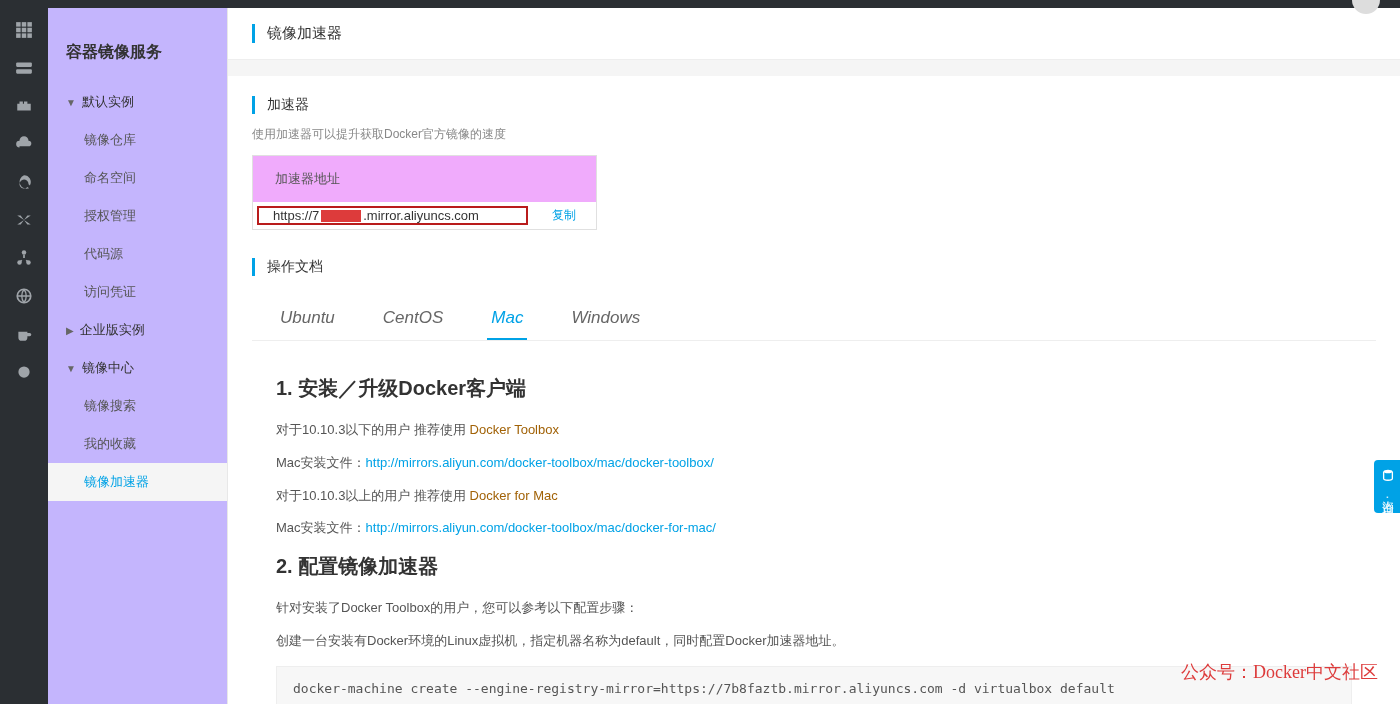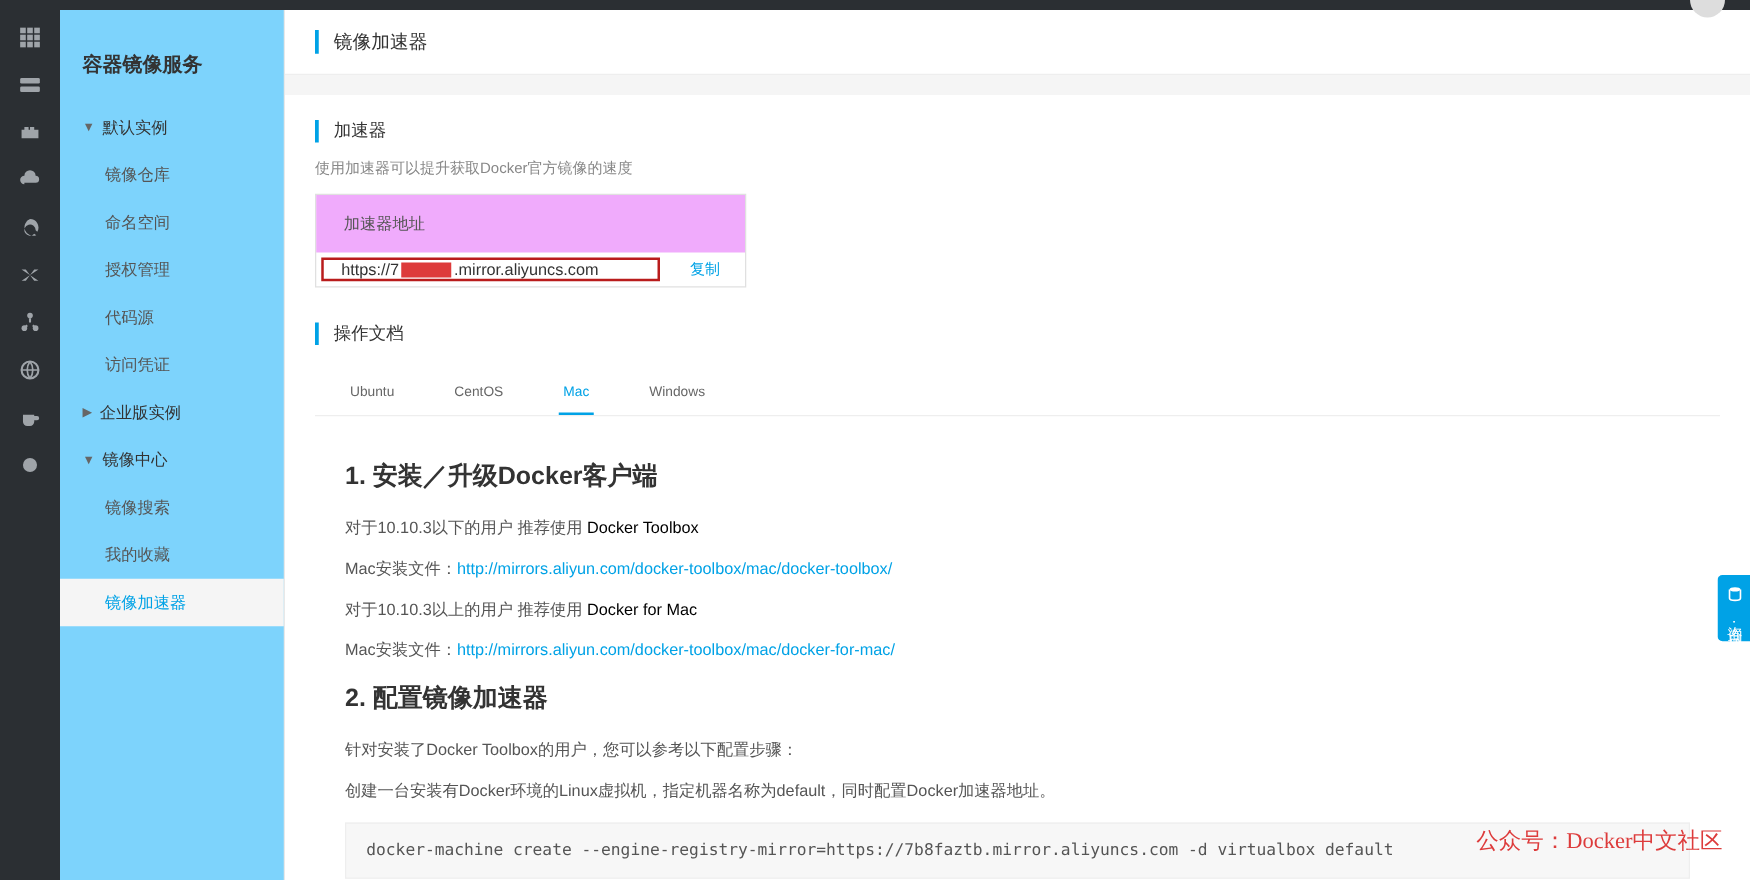--- a/index.html
+++ b/index.html
@@ -3,47 +3,47 @@
   <meta charset="utf-8">
   <style>
     * { margin: 0; padding: 0; box-sizing: border-box; }
     body { font-family: -apple-system, BlinkMacSystemFont, "Segoe UI", "PingFang SC", "Microsoft YaHei", sans-serif; background: #fff; color: #333; font-size: 13px; }
     .app { display: flex; height: 704px; width: 1400px; }
     .header-bar { position: absolute; top: 0; left: 0; right: 0; height: 8px; background: #2b2f33; z-index: 10; }
     .avatar-circle { position: absolute; top: -14px; right: 20px; width: 28px; height: 28px; border-radius: 50%; background: #ddd; z-index: 11; }
     .icon-rail { width: 48px; background: #2b2f33; display: flex; flex-direction: column; align-items: center; padding-top: 20px; gap: 18px; }
     .icon-rail .ic { width: 20px; height: 20px; display: flex; align-items: center; justify-content: center; color: #9fa4a9; cursor: pointer; }
     .icon-rail .ic svg { width: 18px; height: 18px; fill: currentColor; }
-    .sidebar { width: 180px; background: #7dd3fc; border-right: 1px solid #e8e8e8; padding-top: 30px; }
+    .sidebar { width: 180px; background: #c4b5fd; border-right: 1px solid #e8e8e8; padding-top: 30px; }
     .sidebar-title { font-size: 16px; font-weight: 600; padding: 12px 18px 20px; color: #333; }
     .tree-item { padding: 10px 18px; color: #333; font-size: 13px; cursor: pointer; display: flex; align-items: center; gap: 6px; }
     .tree-item .chev { font-size: 10px; color: #666; }
     .sub-item { padding: 10px 18px 10px 36px; color: #555; font-size: 13px; cursor: pointer; }
     .sub-item.active { color: #00a2e6; background: #f5f5f5; }
     .content { flex: 1; background: #f5f5f5; overflow-y: auto; padding-top: 8px; }
     .page-head { background: #fff; padding: 16px 24px; border-bottom: 1px solid #eee; }
     .page-head-inner { border-left: 3px solid #00a2e6; padding-left: 12px; font-size: 15px; color: #333; }
     .panel { background: #fff; margin-top: 16px; padding: 20px 24px; }
     .sect-title { border-left: 3px solid #00a2e6; padding-left: 12px; font-size: 14px; color: #333; margin-bottom: 12px; }
     .sub-text { color: #888; font-size: 12px; margin-bottom: 12px; }
     .addr-box { border: 1px solid #e0e0e0; width: 345px; }
     .addr-head { background: #f0abfc; padding: 14px 22px; font-size: 13px; color: #555; }
     .addr-row { display: flex; align-items: center; }
     .addr-input-wrap { border: 2px solid #b91c1c; margin: 4px; padding: 0 14px; flex: 1; display: flex; align-items: center; }
     .addr-val { font-size: 13px; color: #333; display: inline-flex; align-items: center; }
     .redact { display: inline-block; width: 40px; height: 12px; background: #dd3b3b; margin: 0 2px; }
     .copy-link { color: #00a2e6; font-size: 12px; padding: 0 20px; cursor: pointer; }
     .tabs { display: flex; gap: 40px; padding: 10px 24px 0; border-bottom: 1px solid #eee; }
-    .tab { padding: 10px 4px; font-size: 11px; color: #666; cursor: pointer; border-bottom: 2px solid transparent; }
+    .tab { padding: 10px 4px; font-size: 17px; color: #666; cursor: pointer; border-bottom: 2px solid transparent; font-style: italic; }
     .tab.active { color: #00a2e6; border-bottom-color: #00a2e6; }
     .doc-body { padding: 20px 24px; }
     .doc-h { font-size: 20px; font-weight: 600; margin: 14px 0 18px; color: #333; }
     .doc-p { font-size: 13px; color: #555; margin: 12px 0; line-height: 1.6; }
     .doc-p a { color: #00a2e6; text-decoration: none; }
-    .doc-p .red { color: #000000; }
+    .doc-p .red { color: #a16207; }
     .code-block { background: #f7f7f7; border: 1px solid #eee; padding: 14px 16px; font-family: Menlo, Consolas, monospace; font-size: 13px; color: #555; margin: 14px 0; white-space: pre; overflow-x: auto; }
     .float-fb { position: absolute; right: 0; top: 460px; background: #00a2e6; color: #fff; width: 26px; padding: 8px 4px; border-radius: 4px 0 0 4px; font-size: 12px; text-align: center; writing-mode: vertical-rl; letter-spacing: 2px; cursor: pointer; }
     .float-fb .db-ic { width: 14px; height: 14px; margin-bottom: 4px; }
     .watermark { position: absolute; bottom: 20px; right: 22px; color: #dd3b3b; font-size: 18px; font-family: "SimSun", serif; font-weight: 500; }
   </style>
 </head>
 <body>
 
 <div class="header-bar"></div>
 <div class="avatar-circle"></div>

